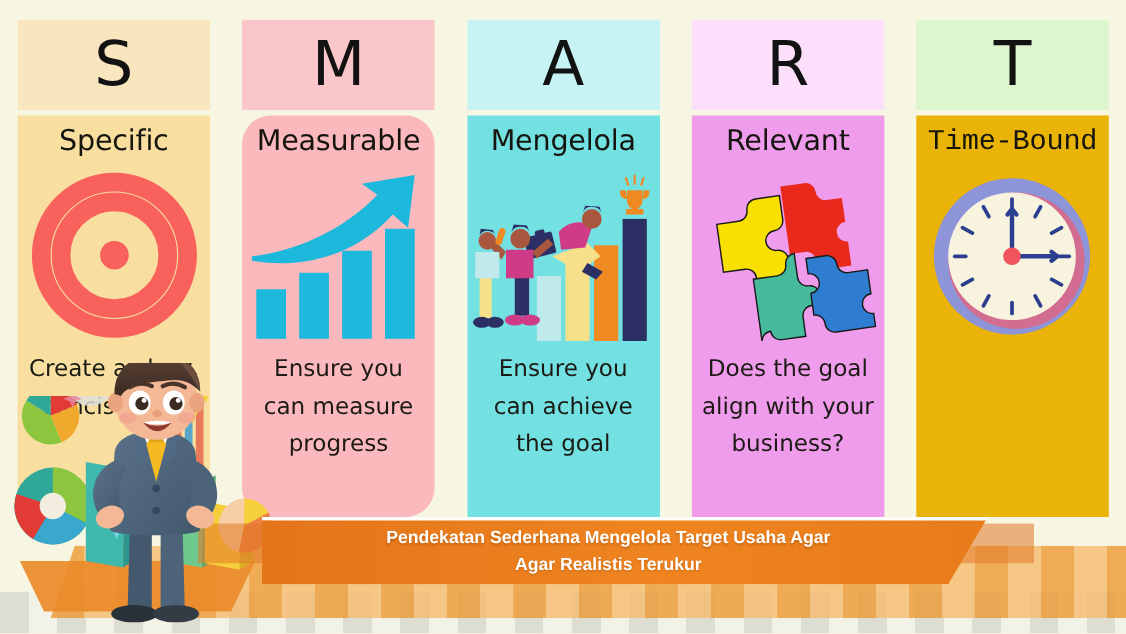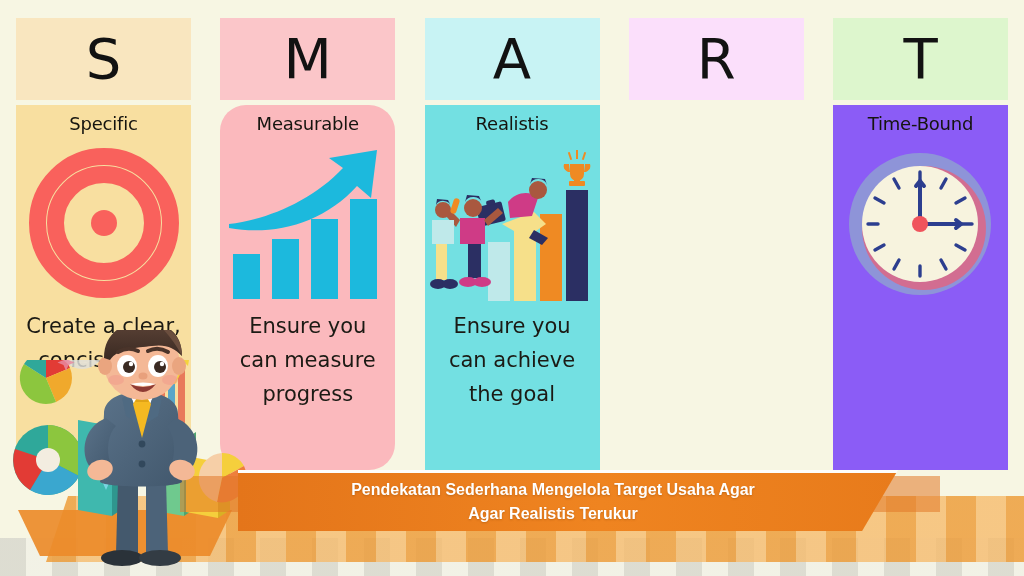--- a/index.html
+++ b/index.html
@@ -78,21 +78,21 @@
 
   .body-box {
     margin-top: 5px;
     flex: 1;
     display: flex;
     flex-direction: column;
     align-items: center;
     padding-top: 9px;
   }
   .word {
-    font-size: 18px;
+    font-size: 26px;
     font-weight: 400;
     color: #15140f;
     line-height: 1.1;
     letter-spacing: -.2px;
     white-space: nowrap;
   }
   .art {
     margin-top: 12px;
     width: 165px; height: 155px;
     position: relative;
@@ -109,21 +109,21 @@
   
   .c1 .letter-box { background: #f9e6bf; }
   .c1 .body-box   { background: #f8dfa0; }
   .c2 .letter-box { background: #fbc6c9; }
   .c2 .body-box   { background: #fbb9bd; border-radius: 26px; }
   .c3 .letter-box { background: #c8f3f4; }
   .c3 .body-box   { background: #73e0e2; }
   .c4 .letter-box { background: #fbdffb; }
   .c4 .body-box   { background: #f09cec; }
   .c5 .letter-box { background: #ddf6cd; }
-  .c5 .body-box   { background: #8b5cf6; }
+  .c5 .body-box   { background: #eab308; font-family: Liberation Mono, monospace; }
 
   
   .target {
     position: absolute; left: 50%; top: 50%;
     transform: translate(-50%,-50%);
     width: 150px; height: 150px; border-radius: 50%;
     background: #f8dfa0;
     border: 17px solid #f9615c;
   }
   .target::before, .target::after {
@@ -234,21 +234,21 @@
 can measure
 progress</div>
       </div>
     </div>
 
     <div class="col c3">
       <div class="letter-box">
         <span class="glyph">A</span>
       </div>
       <div class="body-box">
-        <div class="word">Realistis</div>
+        <div class="word">Mengelola</div>
         <div class="art">
           <svg width="165" height="155" viewBox="0 0 165 155">
 
             <rect x="58" y="96" width="22" height="59" fill="#bfe9ea"></rect>
             <rect x="84" y="82" width="22" height="73" fill="#f6e08a"></rect>
             <rect x="110" y="68" width="22" height="87" fill="#ef8a23"></rect>
             <rect x="136" y="44" width="22" height="111" fill="#2b2f63"></rect>
 
             <g fill="#ef8a23">
               <path d="M140 18 h14 v10 a7 7 0 0 1 -14 0 z"></path>
@@ -295,20 +295,49 @@
         </div>
         <div class="desc" style="white-space:pre-line">Ensure you
 can achieve
 the goal</div>
       </div>
     </div>
 
     <div class="col c4">
       <div class="letter-box">
         <span class="glyph">R</span>
+      </div>
+      <div class="body-box">
+        <div class="word">Relevant</div>
+        <div class="art">
+          <svg width="165" height="155" viewBox="0 0 165 155">
+            <g transform="translate(14,6) rotate(-8 70 70)">
+
+              <path d="M70 8 h22 a9 9 0 0 1 9 9 a9 9 0 0 0 9 9 h14 v22
+                       a9 9 0 0 0 -9 9 a9 9 0 0 0 9 9 v22 h-22
+                       a9 9 0 0 1 -9 -9 a9 9 0 0 0 -9 -9 h-14 z" fill="#e8291c"></path>
+
+              <path d="M8 34 h20 a9 9 0 0 0 9 -9 a9 9 0 0 1 9 -9 h22 v22
+                       a9 9 0 0 1 -9 9 a9 9 0 0 0 0 18 a9 9 0 0 1 9 9 v22 h-22
+                       a9 9 0 0 1 -9 -9 a9 9 0 0 0 -9 -9 h-20 z" fill="#fae000" stroke="#1a1a1a" stroke-width="1.3"></path>
+
+              <path d="M34 88 h22 a9 9 0 0 0 9 -9 a9 9 0 0 1 9 -9 v22
+                       a9 9 0 0 0 9 9 a9 9 0 0 1 0 18 a9 9 0 0 0 -9 9 v18 h-22
+                       a9 9 0 0 1 -9 -9 a9 9 0 0 0 -9 9 h-0 z" fill="#45bb9b" stroke="#1a1a1a" stroke-width="1.3"></path>
+
+              <path d="M84 76 h18 a9 9 0 0 1 9 9 a9 9 0 0 0 9 9 h18 v22
+                       a9 9 0 0 0 -9 9 a9 9 0 0 0 9 9 v12 h-36
+                       a9 9 0 0 1 -9 -9 a9 9 0 0 0 -9 -9 v-20
+                       a9 9 0 0 0 0 -18 z" fill="#2f7dd1" stroke="#1a1a1a" stroke-width="1.3"></path>
+            </g>
+          </svg>
+        </div>
+        <div class="desc" style="white-space:pre-line">Does the goal
+align with your
+business?</div>
       </div>
     </div>
 
     <div class="col c5">
       <div class="letter-box">
         <span class="glyph">T</span>
       </div>
       <div class="body-box">
         <div class="word">Time-Bound</div>
         <div class="art">

